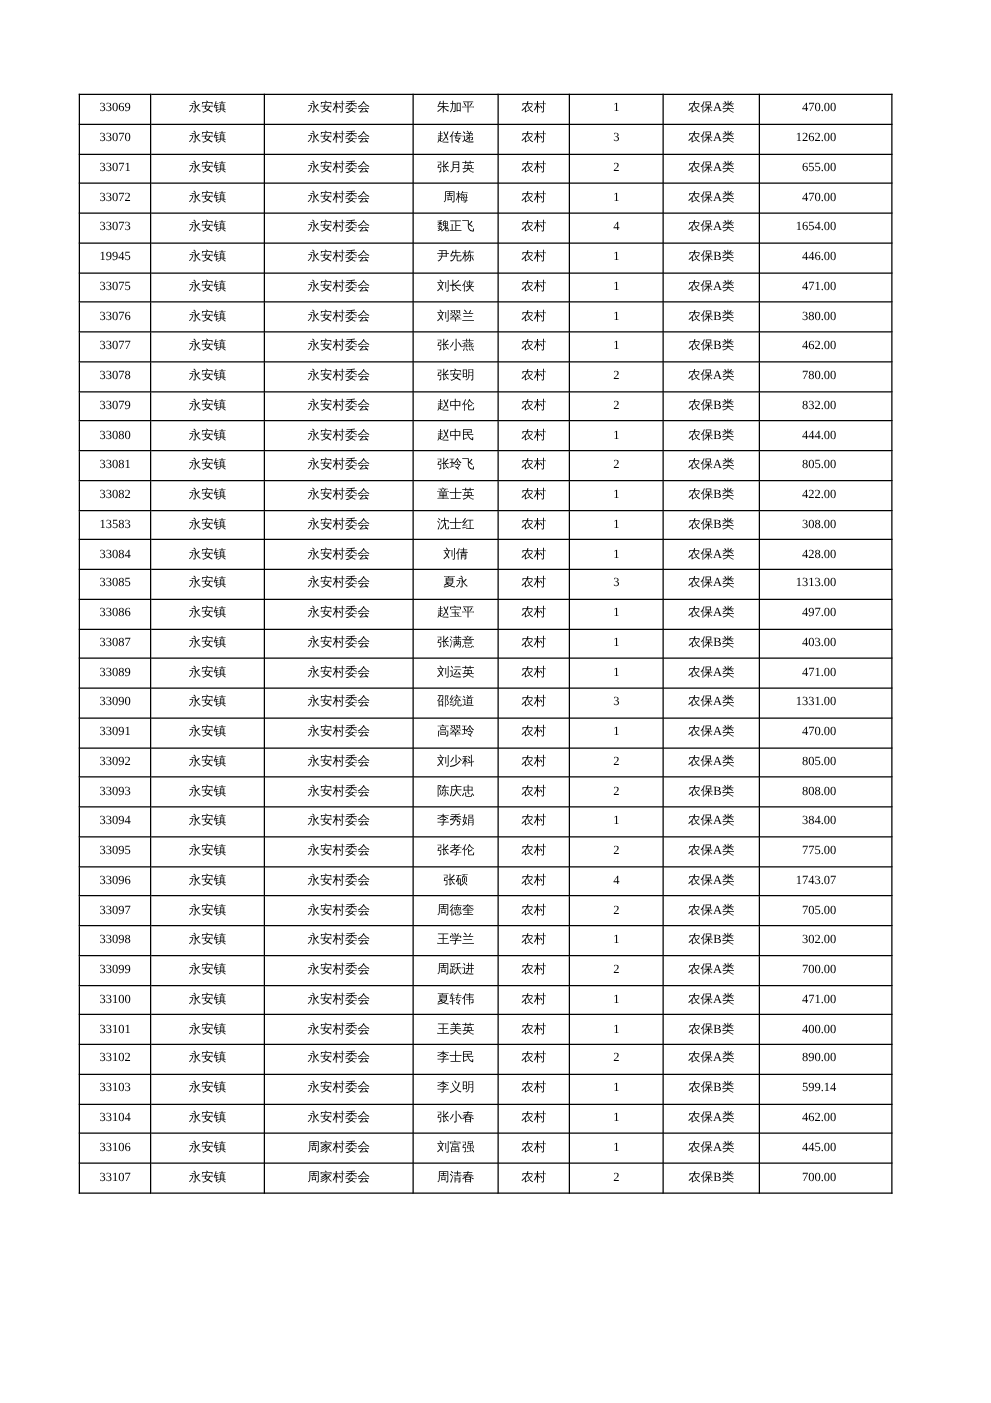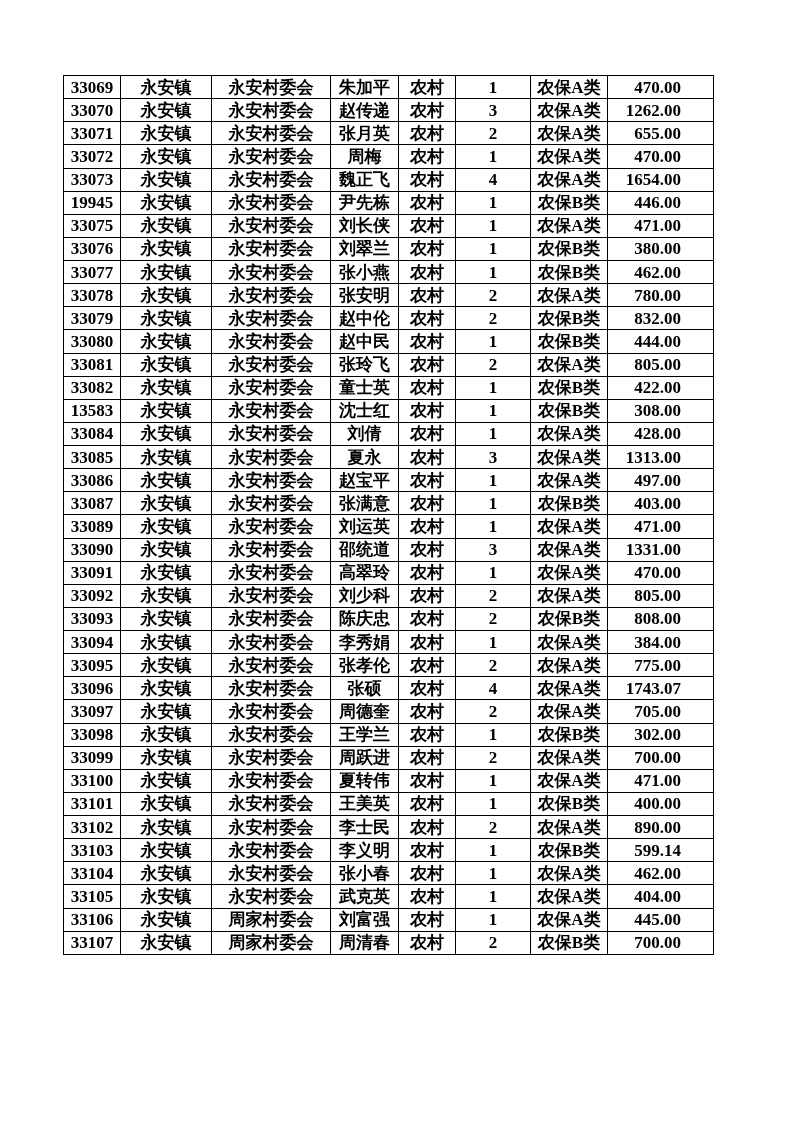--- a/index.html
+++ b/index.html
@@ -17,35 +17,34 @@
     color: #000000;
   }
   table.data-table {
     position: absolute;
     left: 63px;
     top: 75px;
     width: 650px;
     height: 880px;
     border-collapse: collapse;
     table-layout: fixed;
-    font-size: 17px;
+    font-size: 10px;
     line-height: 1;
-    font-weight: bold;
   }
   table.data-table td {
     border: 1px solid #000000;
     text-align: center;
     vertical-align: middle;
     padding: 0;
     overflow: hidden;
     white-space: nowrap;
   }
   table.data-table td.amount {
     text-align: right;
-    padding-right: 32px;
+    padding-right: 44px;
   }
 </style>
 </head>
 <body>
 
 <div class="page">
   <table class="data-table">
     <colgroup>
       <col style="width:57px">
       <col style="width:91px">
@@ -401,30 +400,20 @@
           <td>33104</td>
           <td>永安镇</td>
           <td>永安村委会</td>
           <td>张小春</td>
           <td>农村</td>
           <td>1</td>
           <td>农保A类</td>
           <td class="amount">462.00</td>
         </tr>
         <tr>
-          <td>33105</td>
-          <td>永安镇</td>
-          <td>永安村委会</td>
-          <td>武克英</td>
-          <td>农村</td>
-          <td>1</td>
-          <td>农保A类</td>
-          <td class="amount">404.00</td>
-        </tr>
-        <tr>
           <td>33106</td>
           <td>永安镇</td>
           <td>周家村委会</td>
           <td>刘富强</td>
           <td>农村</td>
           <td>1</td>
           <td>农保A类</td>
           <td class="amount">445.00</td>
         </tr>
         <tr>

